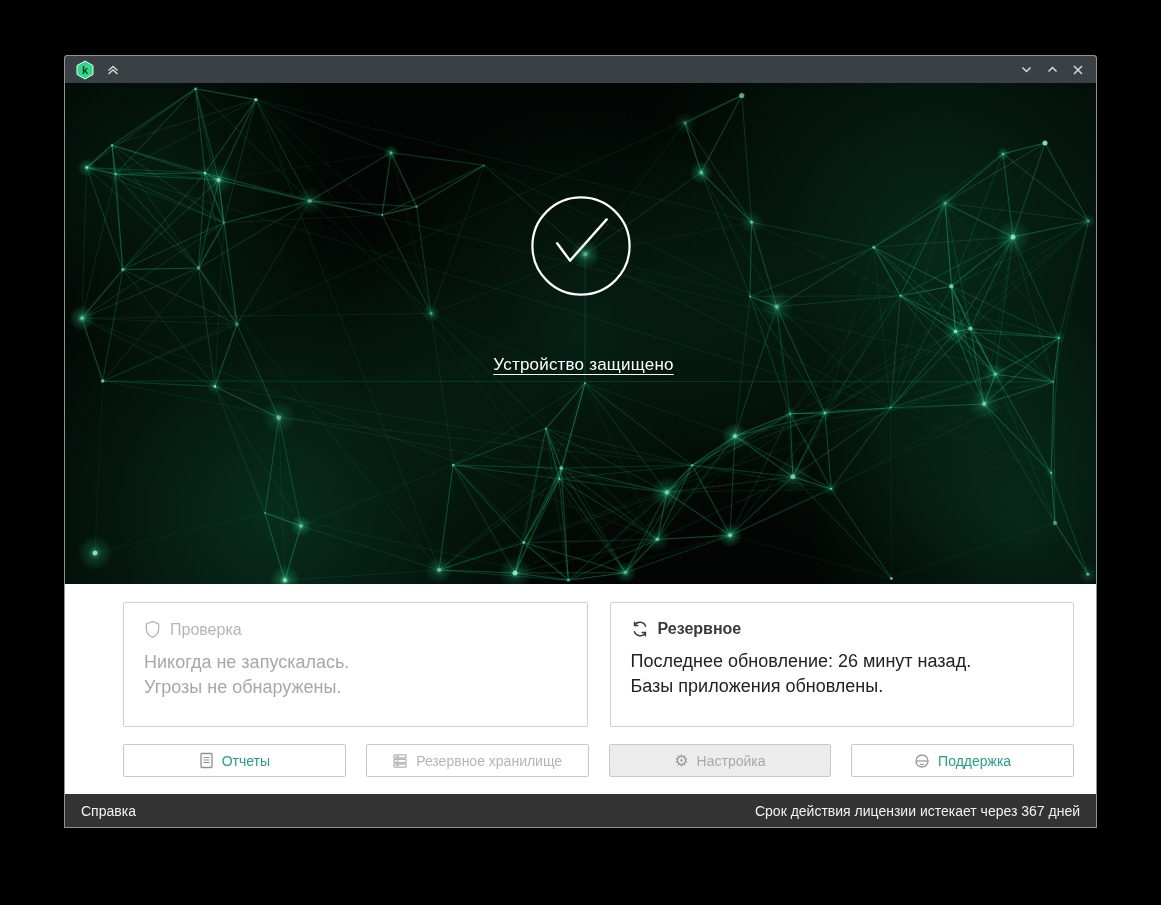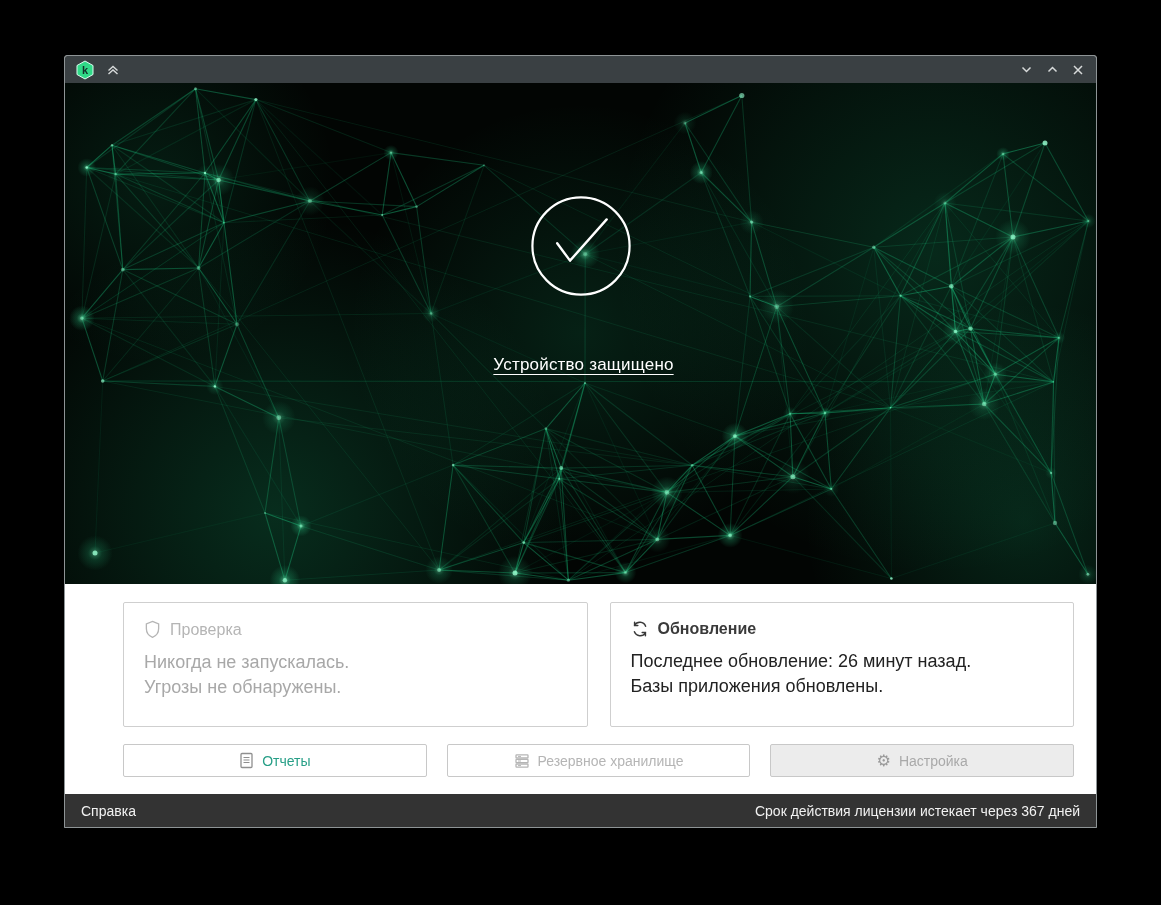--- a/index.html
+++ b/index.html
@@ -637,21 +637,21 @@
       <div class="card">
         <div class="card-title">
           <span style="display:flex;">
             <svg width="18" height="18" viewBox="0 0 18 18" fill="none" stroke="#3a3a3a" stroke-width="1.5" stroke-linecap="round">
               <path d="M14.6 6.2 A6.2 6.2 0 0 0 3.6 5.2"></path>
               <path d="M3.6 2.2 V5.4 H6.8"></path>
               <path d="M3.4 11.8 A6.2 6.2 0 0 0 14.4 12.8"></path>
               <path d="M14.4 15.8 V12.6 H11.2"></path>
             </svg>
           </span>
-          <span>Обновление</span>
+          <span>Резервное</span>
         </div>
         <div class="card-body">
           <div>Последнее обновление: 26 минут назад.</div>
           <div>Базы приложения обновлены.</div>
         </div>
       </div>
     </div>
 
     <div class="btn-row">
       <button class="btn">
@@ -674,20 +674,30 @@
           </svg>
         </span>
         <span>Резервное хранилище</span>
       </button>
 
       <button class="btn hover">
         <span class="ico gear-glyph">⚙</span>
         <span>Настройка</span>
       </button>
 
+      <button class="btn">
+        <span class="ico">
+          <svg width="16" height="16" viewBox="0 0 16 16" fill="none" stroke="#9a9a9a" stroke-width="1.3">
+            <circle cx="8" cy="8" r="6"></circle>
+            <path d="M2.4 8 H13.6"></path>
+            <path d="M6 11 A2.6 1.6 0 0 0 10 11" stroke-width="1.1"></path>
+          </svg>
+        </span>
+        <span>Поддержка</span>
+      </button>
     </div>
   </div>
 
   <div class="statusbar">
     <span class="help">Справка</span>
     <span>Срок действия лицензии истекает через 367 дней</span>
   </div>
 </div>
 
 </body></html>

